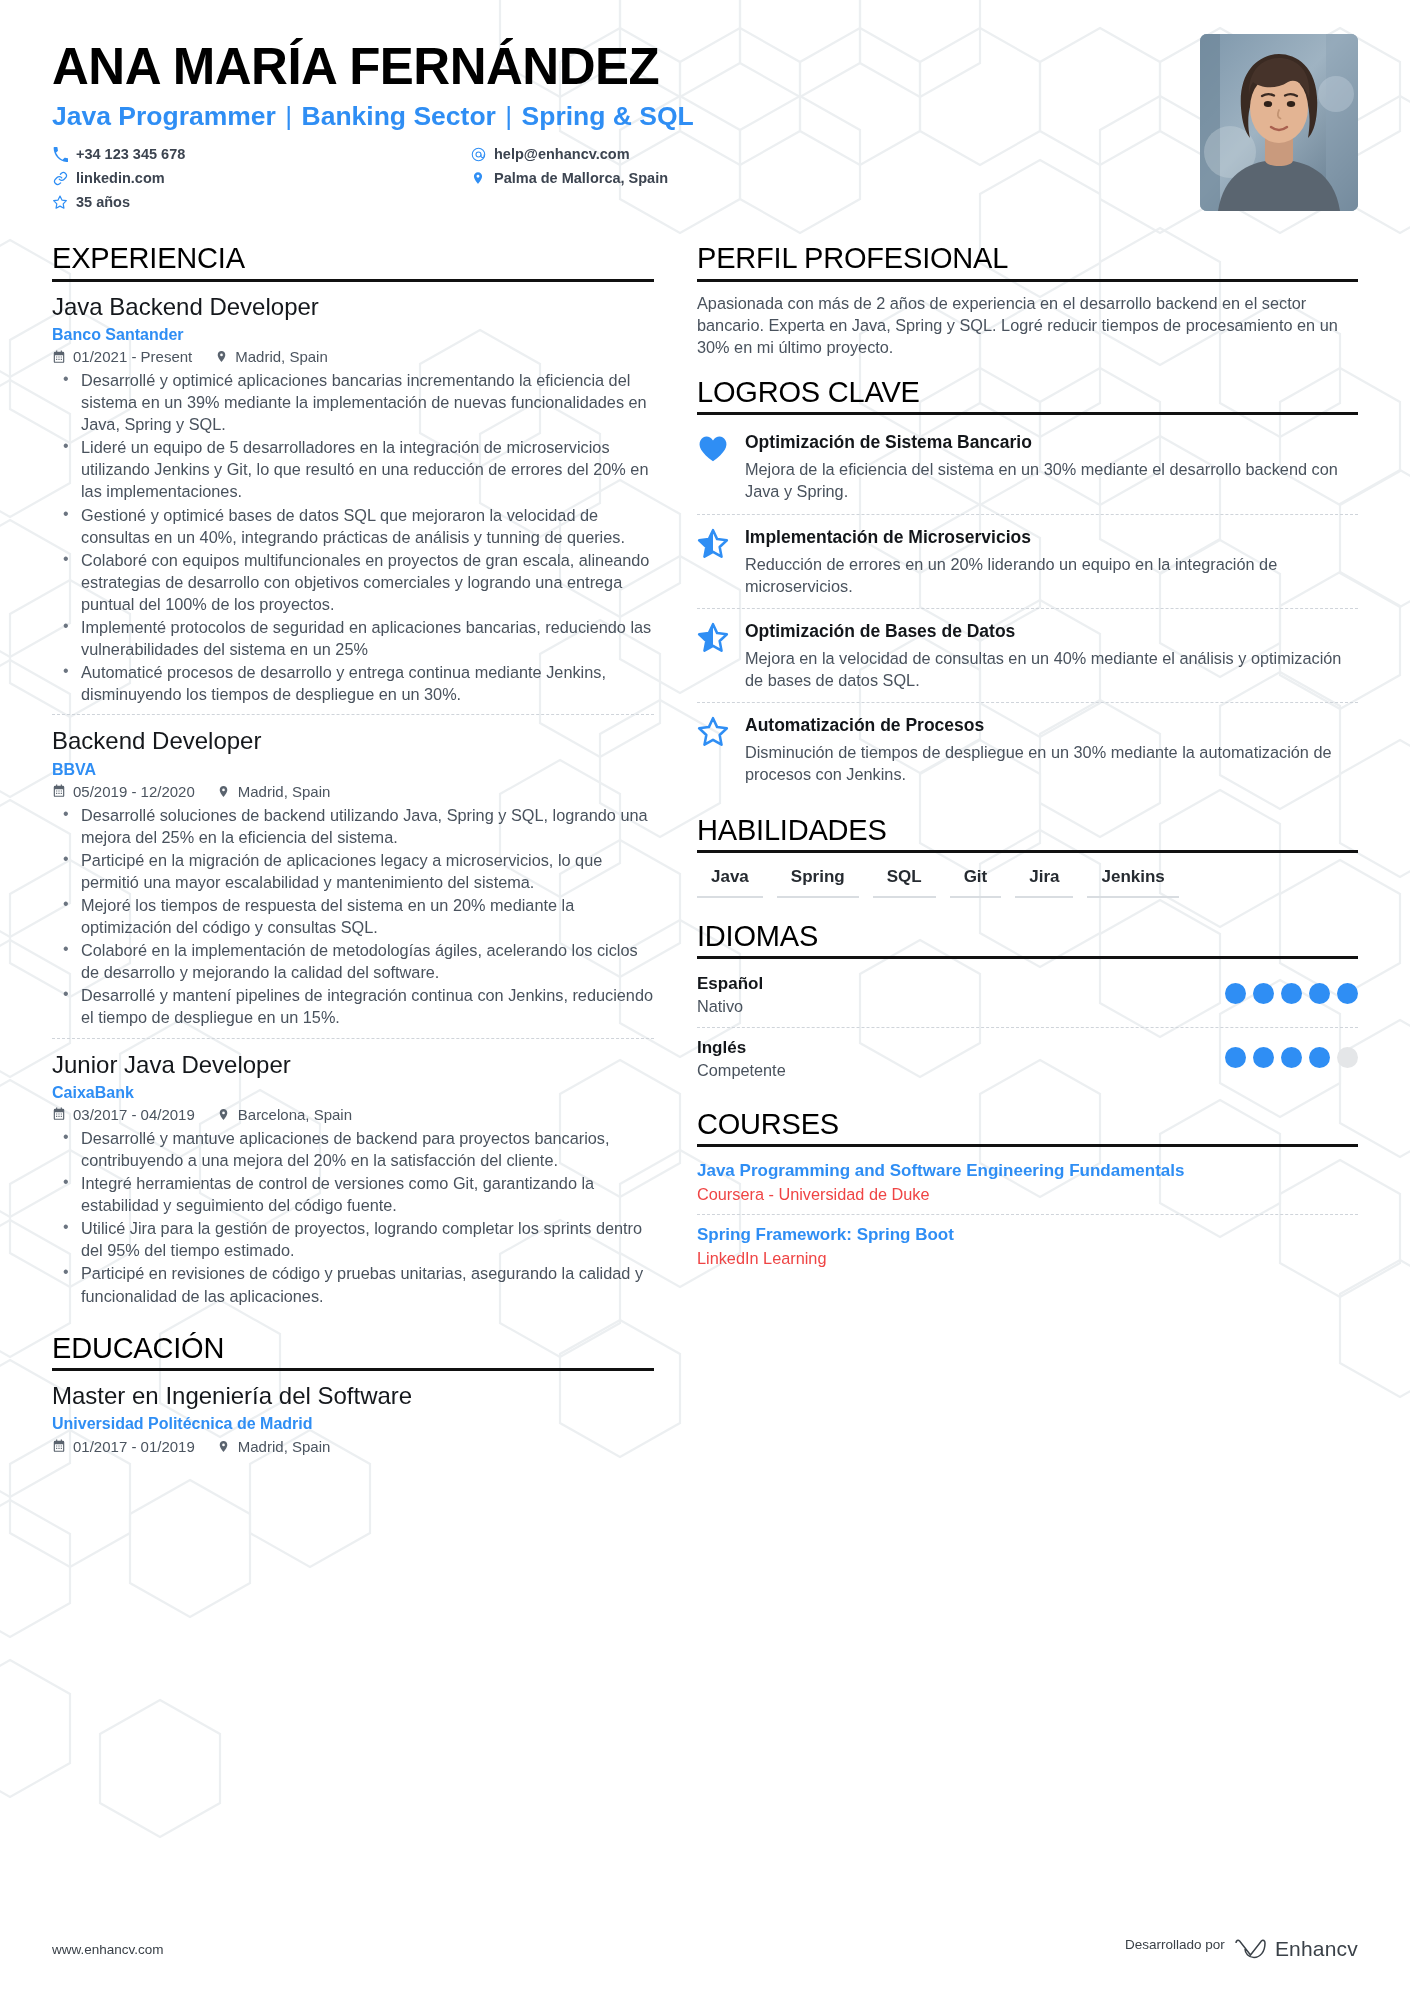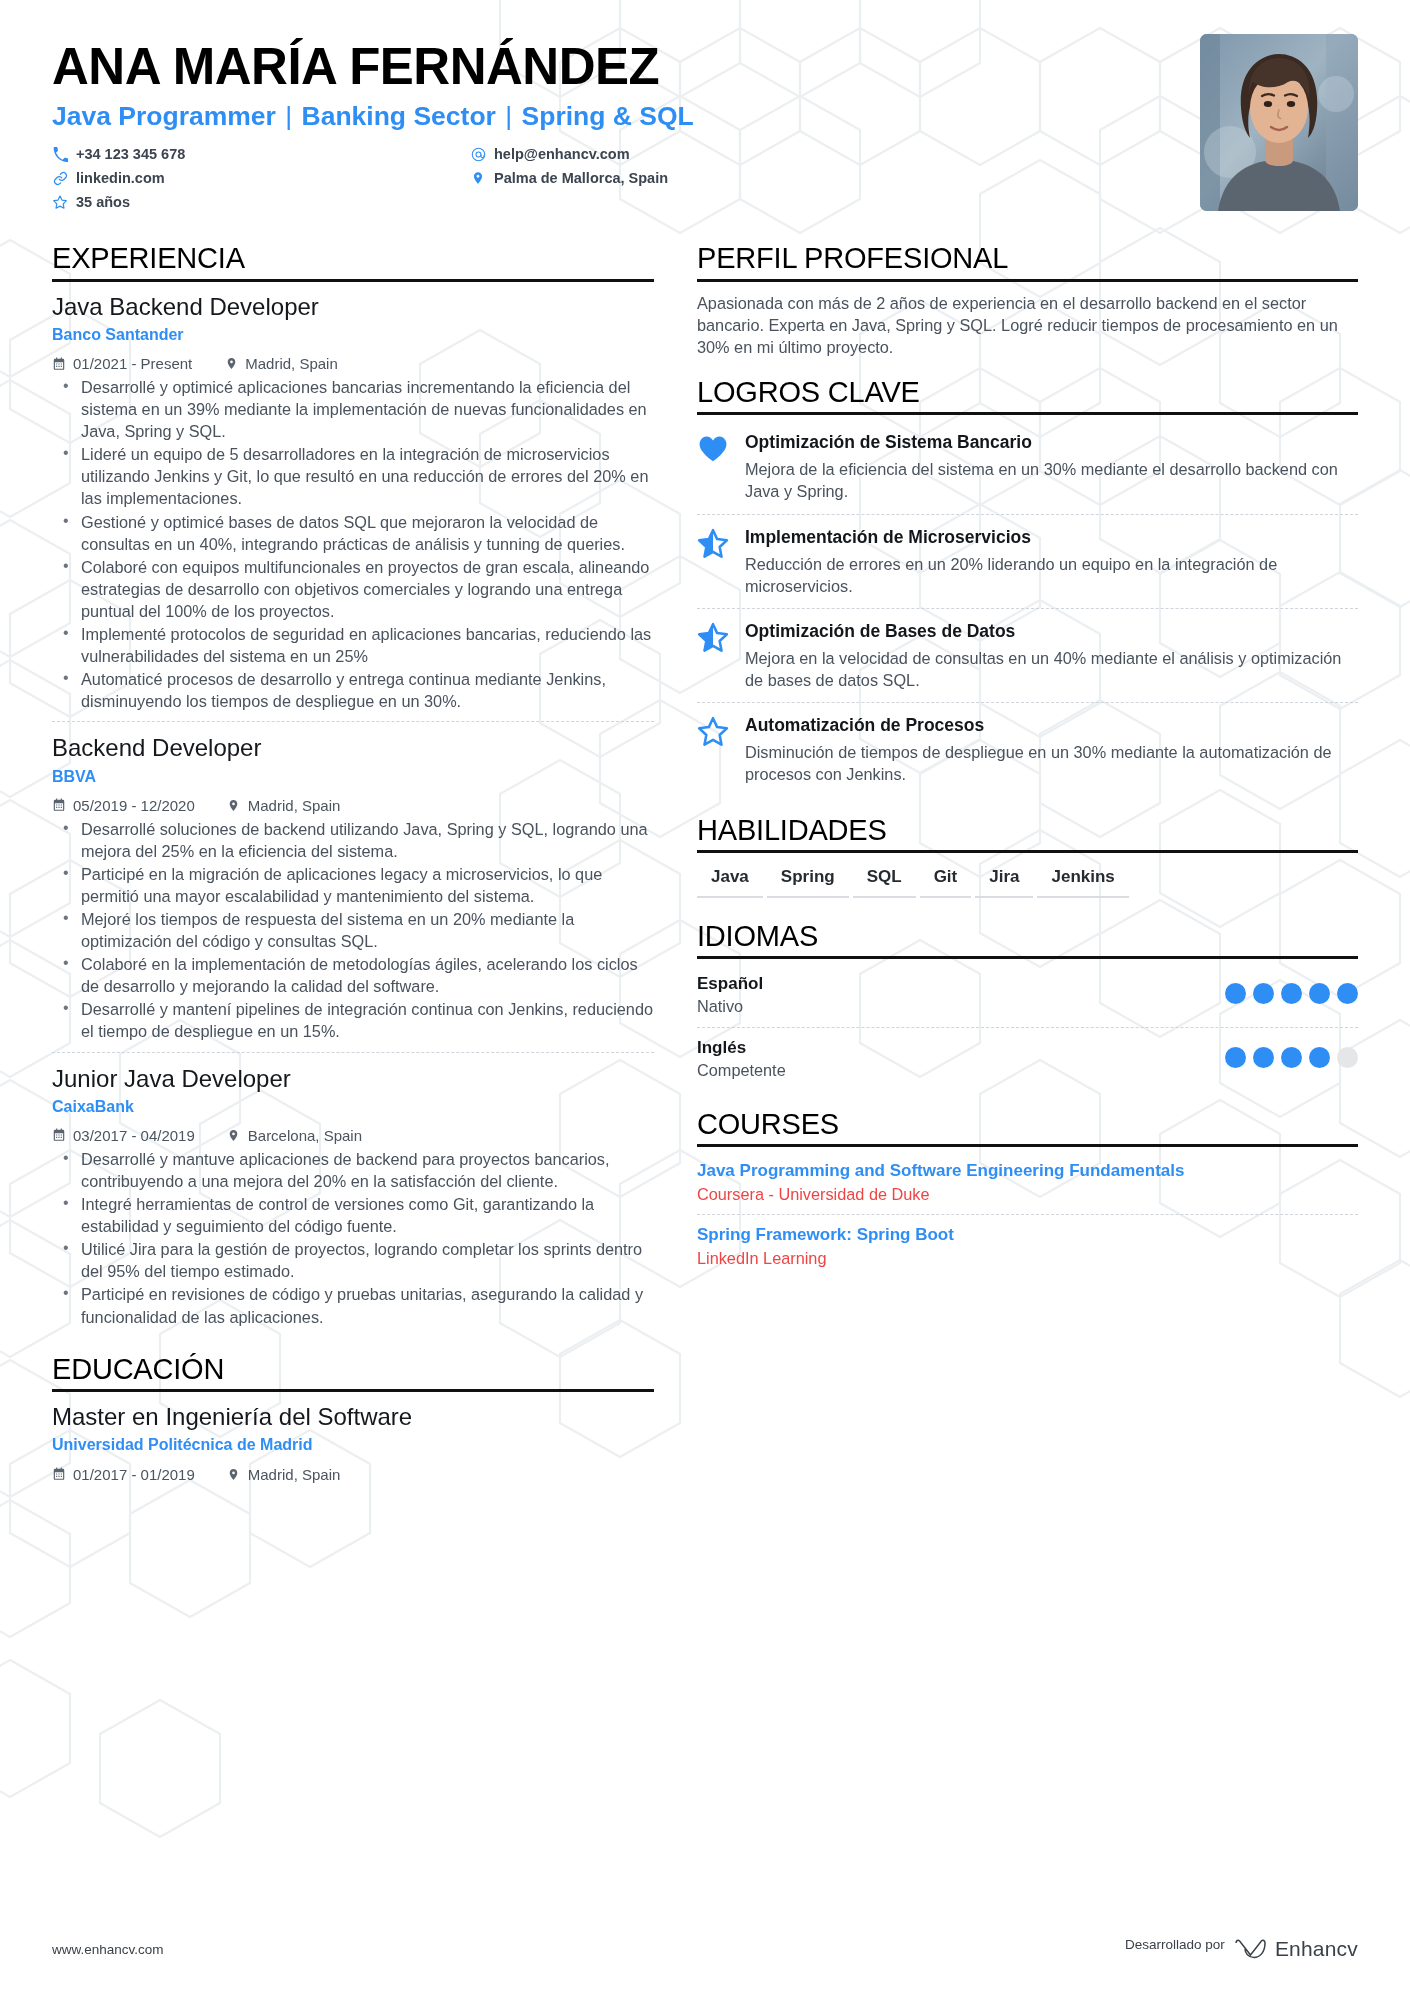--- a/index.html
+++ b/index.html
@@ -138,22 +138,22 @@
   .entry-org {
     font-size: 16px;
     font-weight: 700;
     color: #2f8ef4;
     margin-top: 4px;
     line-height: 1.2;
   }
   .entry-meta {
     display: flex;
     align-items: center;
-    gap: 32px;
-    margin-top: 12px;
+    gap: 22px;
+    margin-top: 5px;
     font-size: 15px;
     color: #4b545f;
   }
   .meta-chunk { display: flex; align-items: center; gap: 7px; line-height: 1; }
   .meta-chunk .ic { width: 14px; height: 14px; flex: 0 0 14px; color: #5a636e; display:flex; align-items:center; justify-content:center;}
   .meta-chunk .ic svg { display: block; }
 
   ul.bullets { list-style: none; margin-top: 5px; }
   ul.bullets li {
     position: relative;
@@ -193,21 +193,21 @@
   .ach-desc {
     font-size: 16.3px;
     line-height: 1.355;
     color: #49525d;
     margin-top: 5px;
   }
 
   .skills {
     display: flex;
     flex-wrap: wrap;
-    gap: 10px 4px;
+    gap: 10px 14px;
     margin-top: 0;
   }
   .skill {
     font-size: 17px;
     font-weight: 700;
     color: #262b31;
     padding: 3px 14px 8px 14px;
     border-bottom: 2px solid #d9dde1;
     line-height: 1.25;
   }

